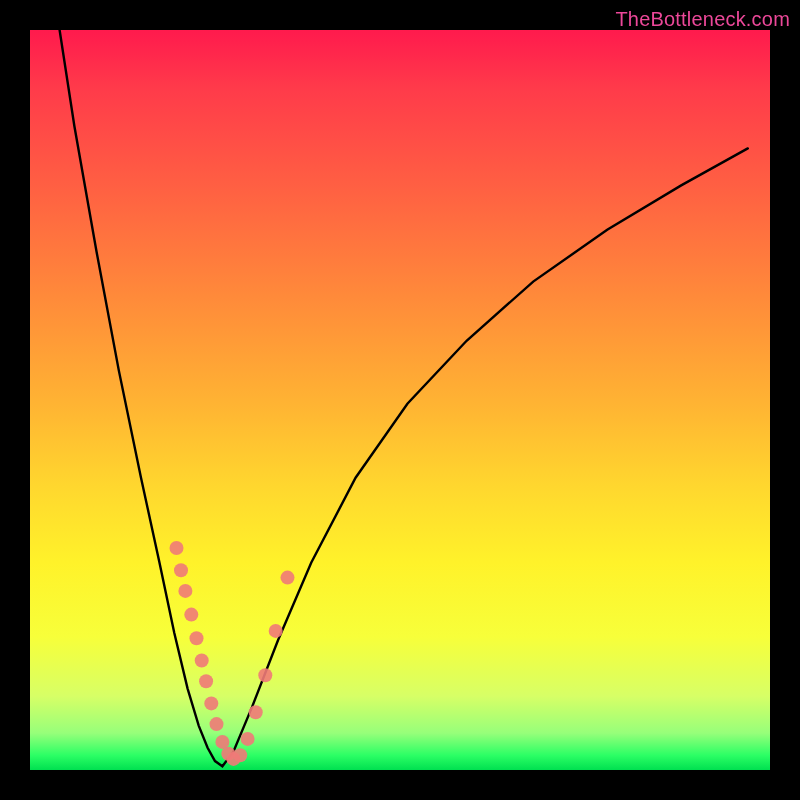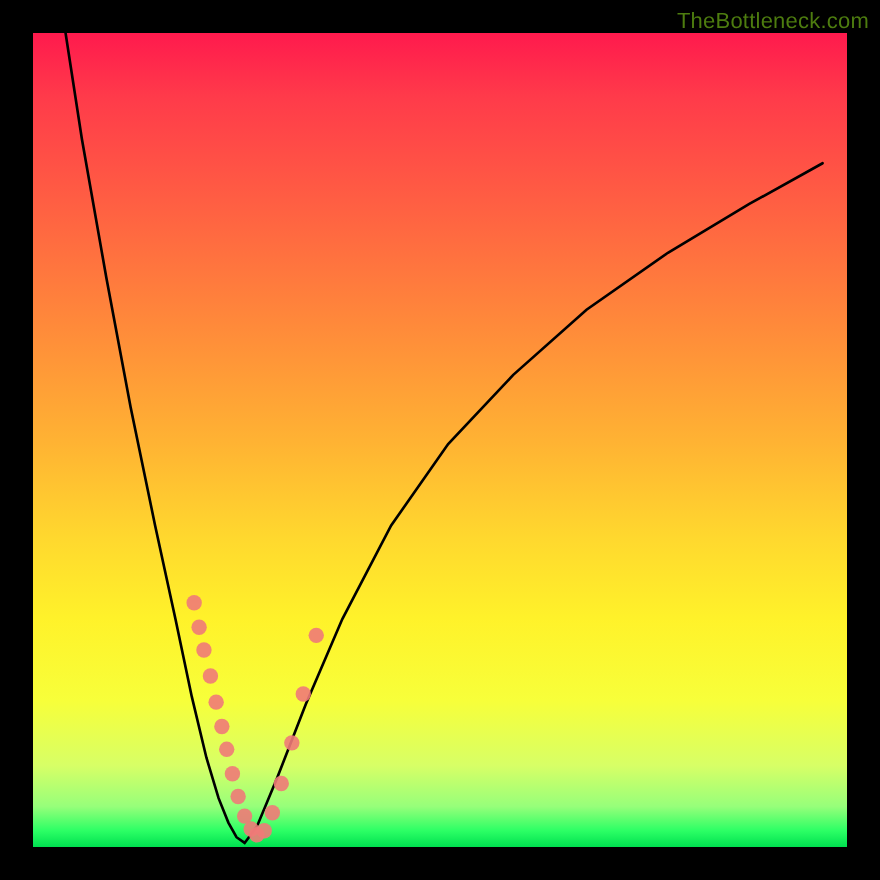--- a/index.html
+++ b/index.html
@@ -47,21 +47,21 @@
   svg.curve {
     position: absolute;
     inset: 0;
     width: 100%;
     height: 100%;
   }
   .watermark {
     position: absolute;
     top: 8px;
     right: 10px;
-    color: #4d7c0f;
+    color: #ec4899;
     font-size: 20px;
     font-weight: 500;
     letter-spacing: 0.2px;
     user-select: none;
   }
 </style>
 </head>
 <body>
 
 <div class="frame">

